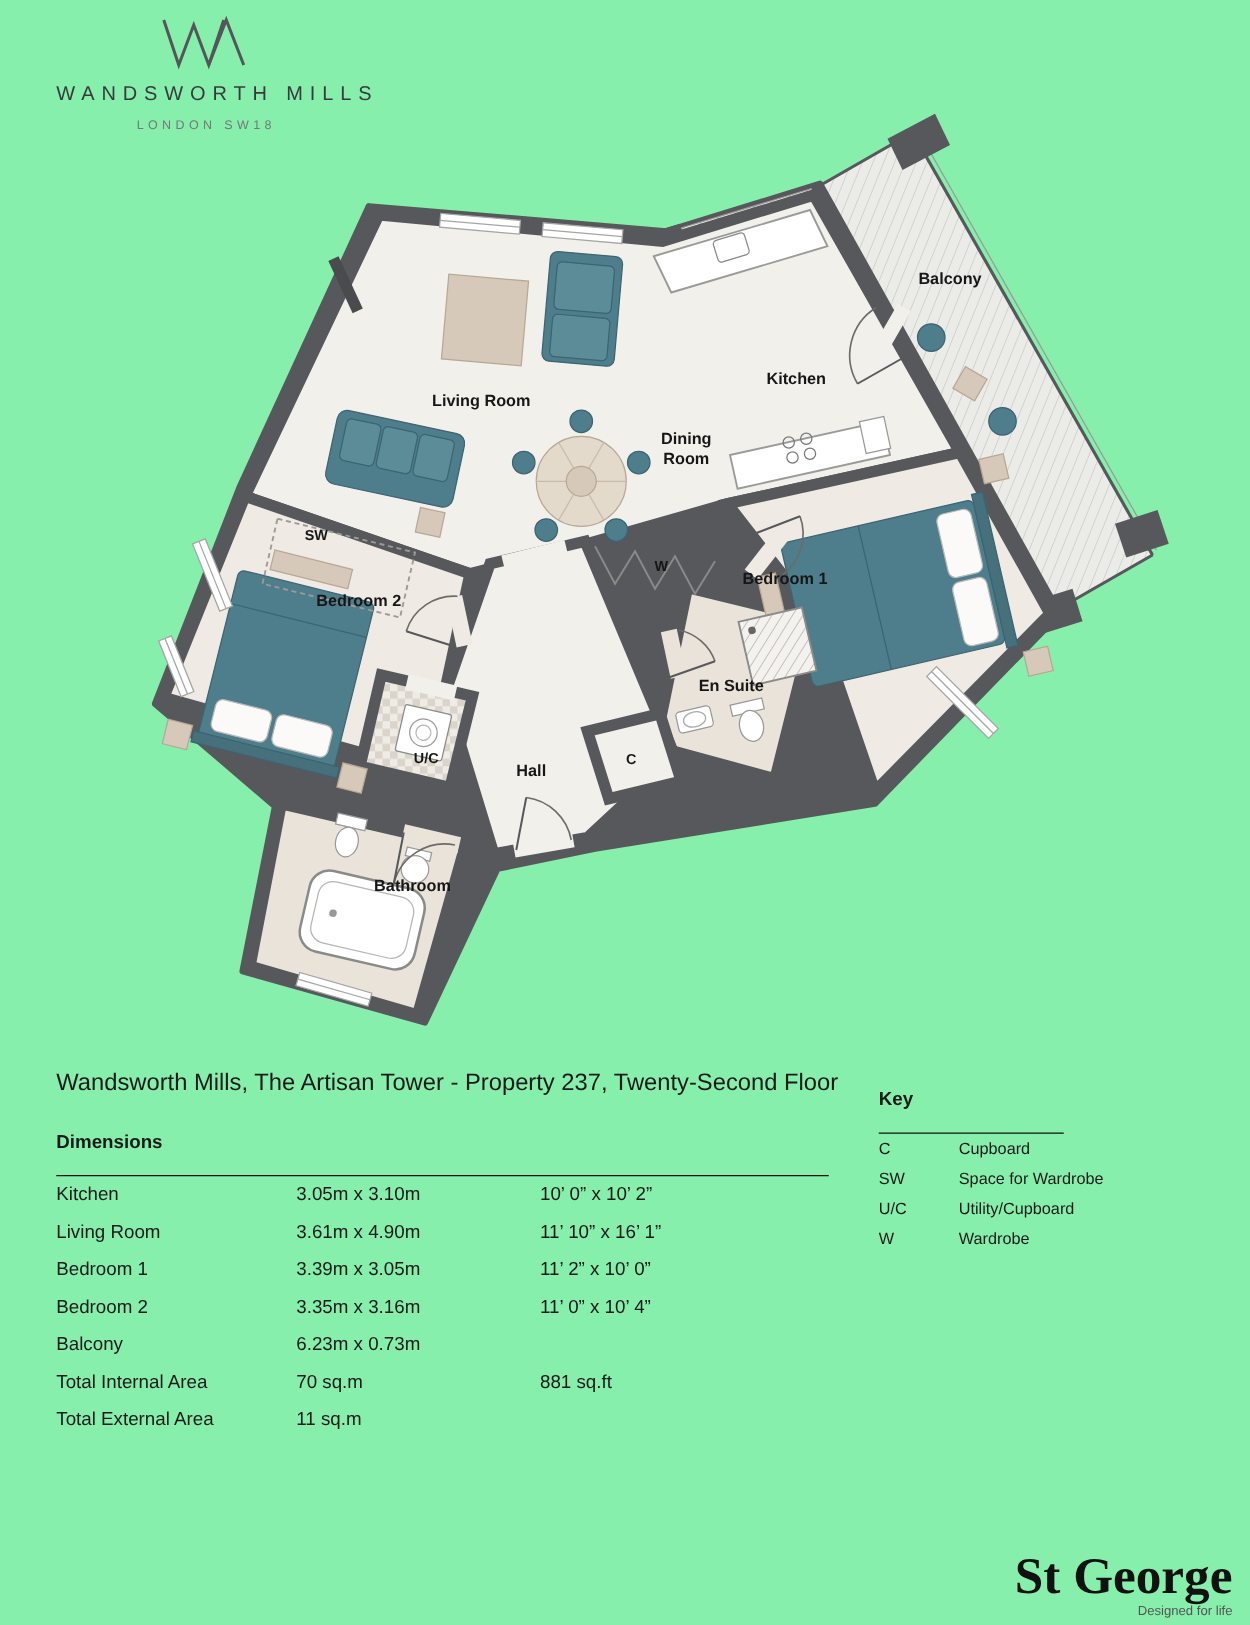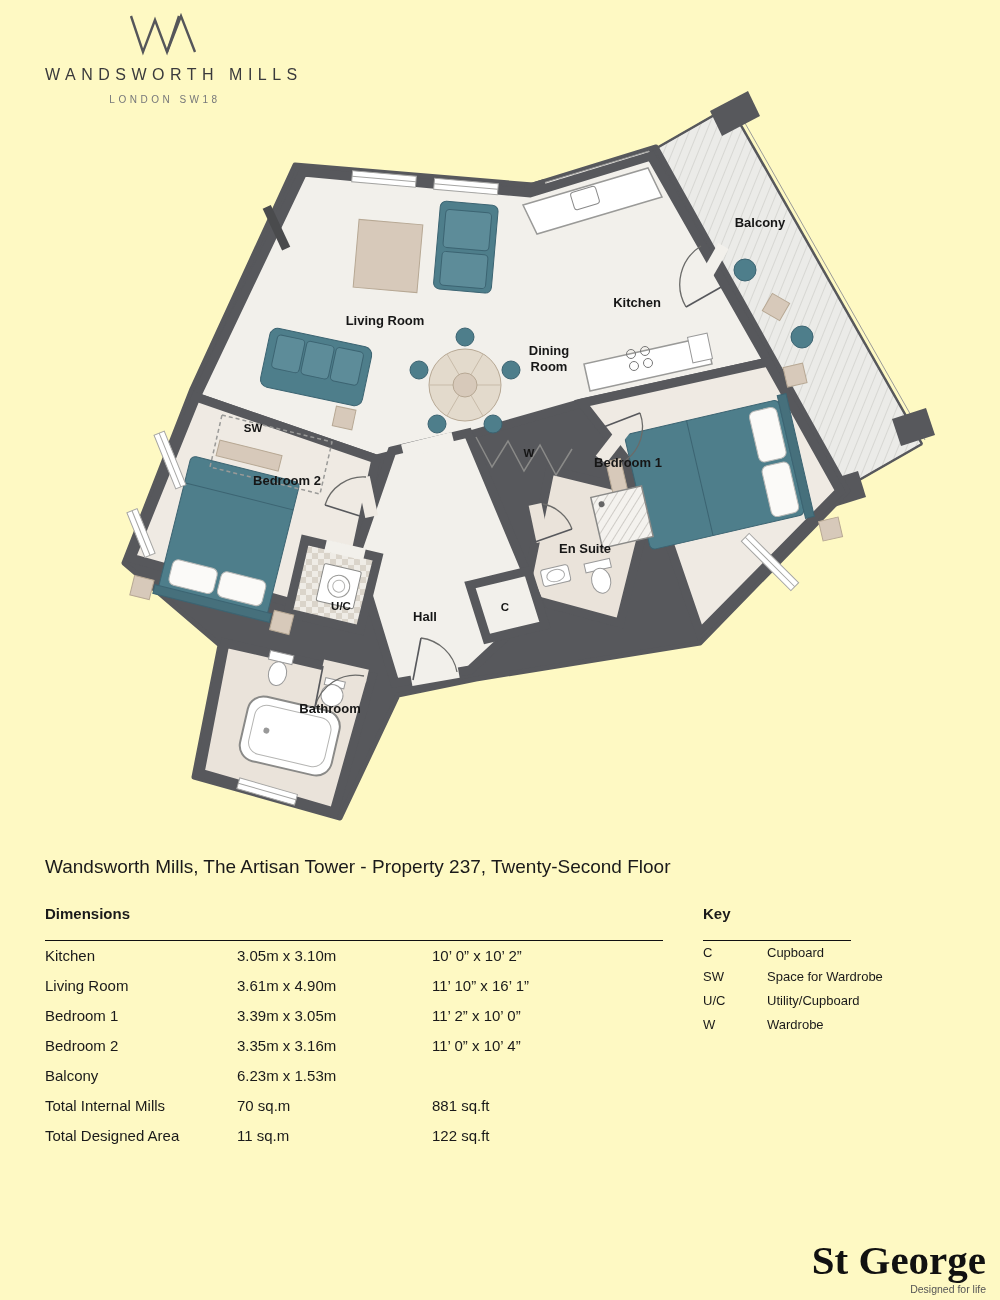--- a/index.html
+++ b/index.html
@@ -1,36 +1,36 @@
 <!DOCTYPE html>
 <html><head>
 <meta charset="utf-8">
 <style>
   html,body { margin:0; padding:0; background:#fff; }
-  .page { position:relative; width:1000px; height:1300px; background:#fef9c3;
+  .page { position:relative; width:1000px; height:1300px; background:#86efac;
           font-family:"Liberation Sans",sans-serif; color:#1a1a1a; overflow:hidden; }
 
   
   .brand { position:absolute; top:12px; left:45px; width:240px; text-align:center; }
   .brand-name { font-size:16px; letter-spacing:5.5px; color:#3a3a3c; margin-top:6px; font-weight:500; white-space:nowrap; }
   .brand-loc  { font-size:10px; letter-spacing:3.5px; color:#76777a; margin-top:10px; }
 
   .plan { position:absolute; top:85px; left:0; }
   .plan text { font-family:"Liberation Sans",sans-serif; font-weight:bold; fill:#161616; }
   .lbl  { font-size:13px; }
   .lbls { font-size:11.5px; }
 
   .title { position:absolute; top:856px; left:45px; font-size:19px; font-weight:normal; }
 
   .dims { position:absolute; top:905px; left:45px; width:618px; }
   .sec-head { font-size:15px; font-weight:bold; padding-bottom:18px; border-bottom:1.5px solid #111; }
   .dim-row { display:flex; font-size:15px; line-height:30px; }
   .c1 { width:192px; } .c2 { width:195px; } .c3 { flex:1; }
 
-  .key { position:absolute; top:905px; left:703px; width:230px; }
+  .key { position:absolute; top:871px; left:703px; width:230px; }
   .key .sec-head { width:148px; }
   .key-row { display:flex; font-size:13px; line-height:24px; }
   .ka { width:64px; } .kd { flex:1; }
 
   .stg { position:absolute; top:1236px; right:14px; text-align:right; }
   .stg-name { font-family:"Liberation Serif",serif; font-size:41px; font-weight:700; color:#111; }
   .stg-tag  { font-size:10.5px; color:#555; margin-top:-1px; }
 </style>
 </head>
 <body>
@@ -290,31 +290,30 @@
       <span class="c2">3.39m x 3.05m</span>
       <span class="c3">11’ 2” x 10’ 0”</span>
     </div>
     <div class="dim-row">
       <span class="c1">Bedroom 2</span>
       <span class="c2">3.35m x 3.16m</span>
       <span class="c3">11’ 0” x 10’ 4”</span>
     </div>
     <div class="dim-row">
       <span class="c1">Balcony</span>
-      <span class="c2">6.23m x 1.53m</span>
-    </div>
-    <div class="dim-row">
-      <span class="c1">Total Internal Mills</span>
+      <span class="c2">6.23m x 0.73m</span>
+    </div>
+    <div class="dim-row">
+      <span class="c1">Total Internal Area</span>
       <span class="c2">70 sq.m</span>
       <span class="c3">881 sq.ft</span>
     </div>
     <div class="dim-row">
-      <span class="c1">Total Designed Area</span>
+      <span class="c1">Total External Area</span>
       <span class="c2">11 sq.m</span>
-      <span class="c3">122 sq.ft</span>
     </div>
   </div>
 
   <div class="key">
     <div class="sec-head">Key</div>
     <div class="key-row">
       <span class="ka">C</span>
       <span class="kd">Cupboard</span>
     </div>
     <div class="key-row">

